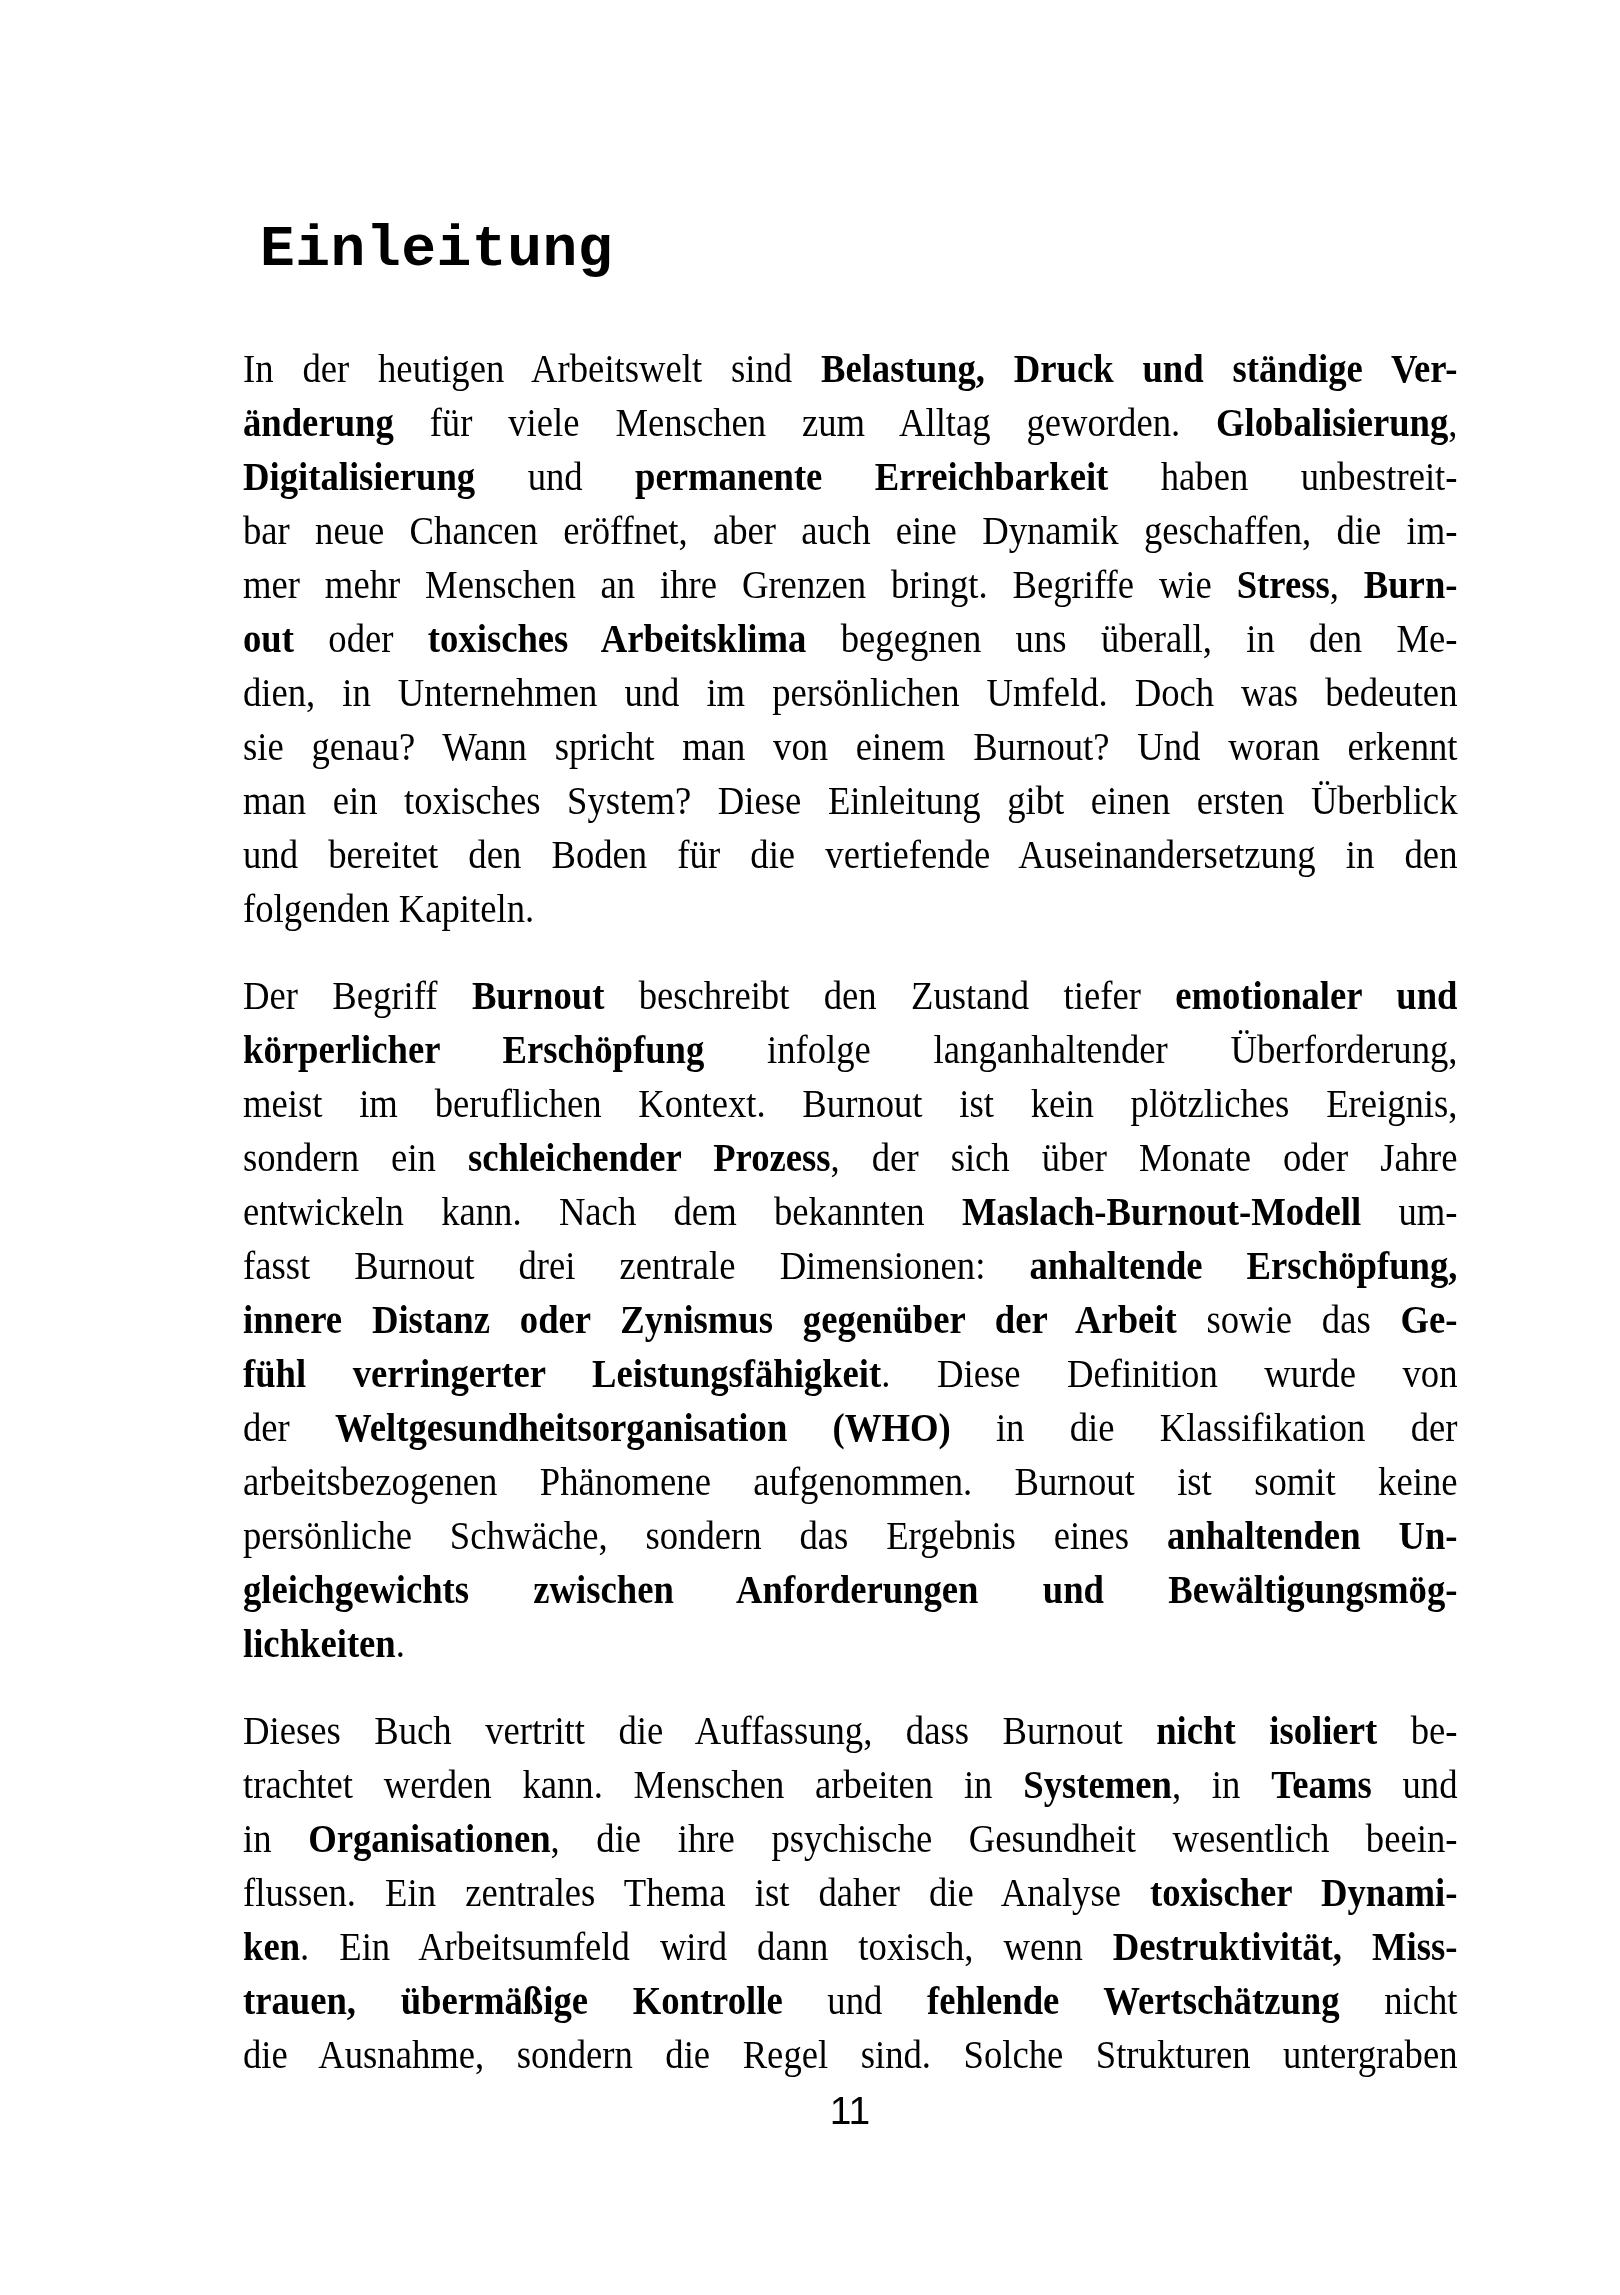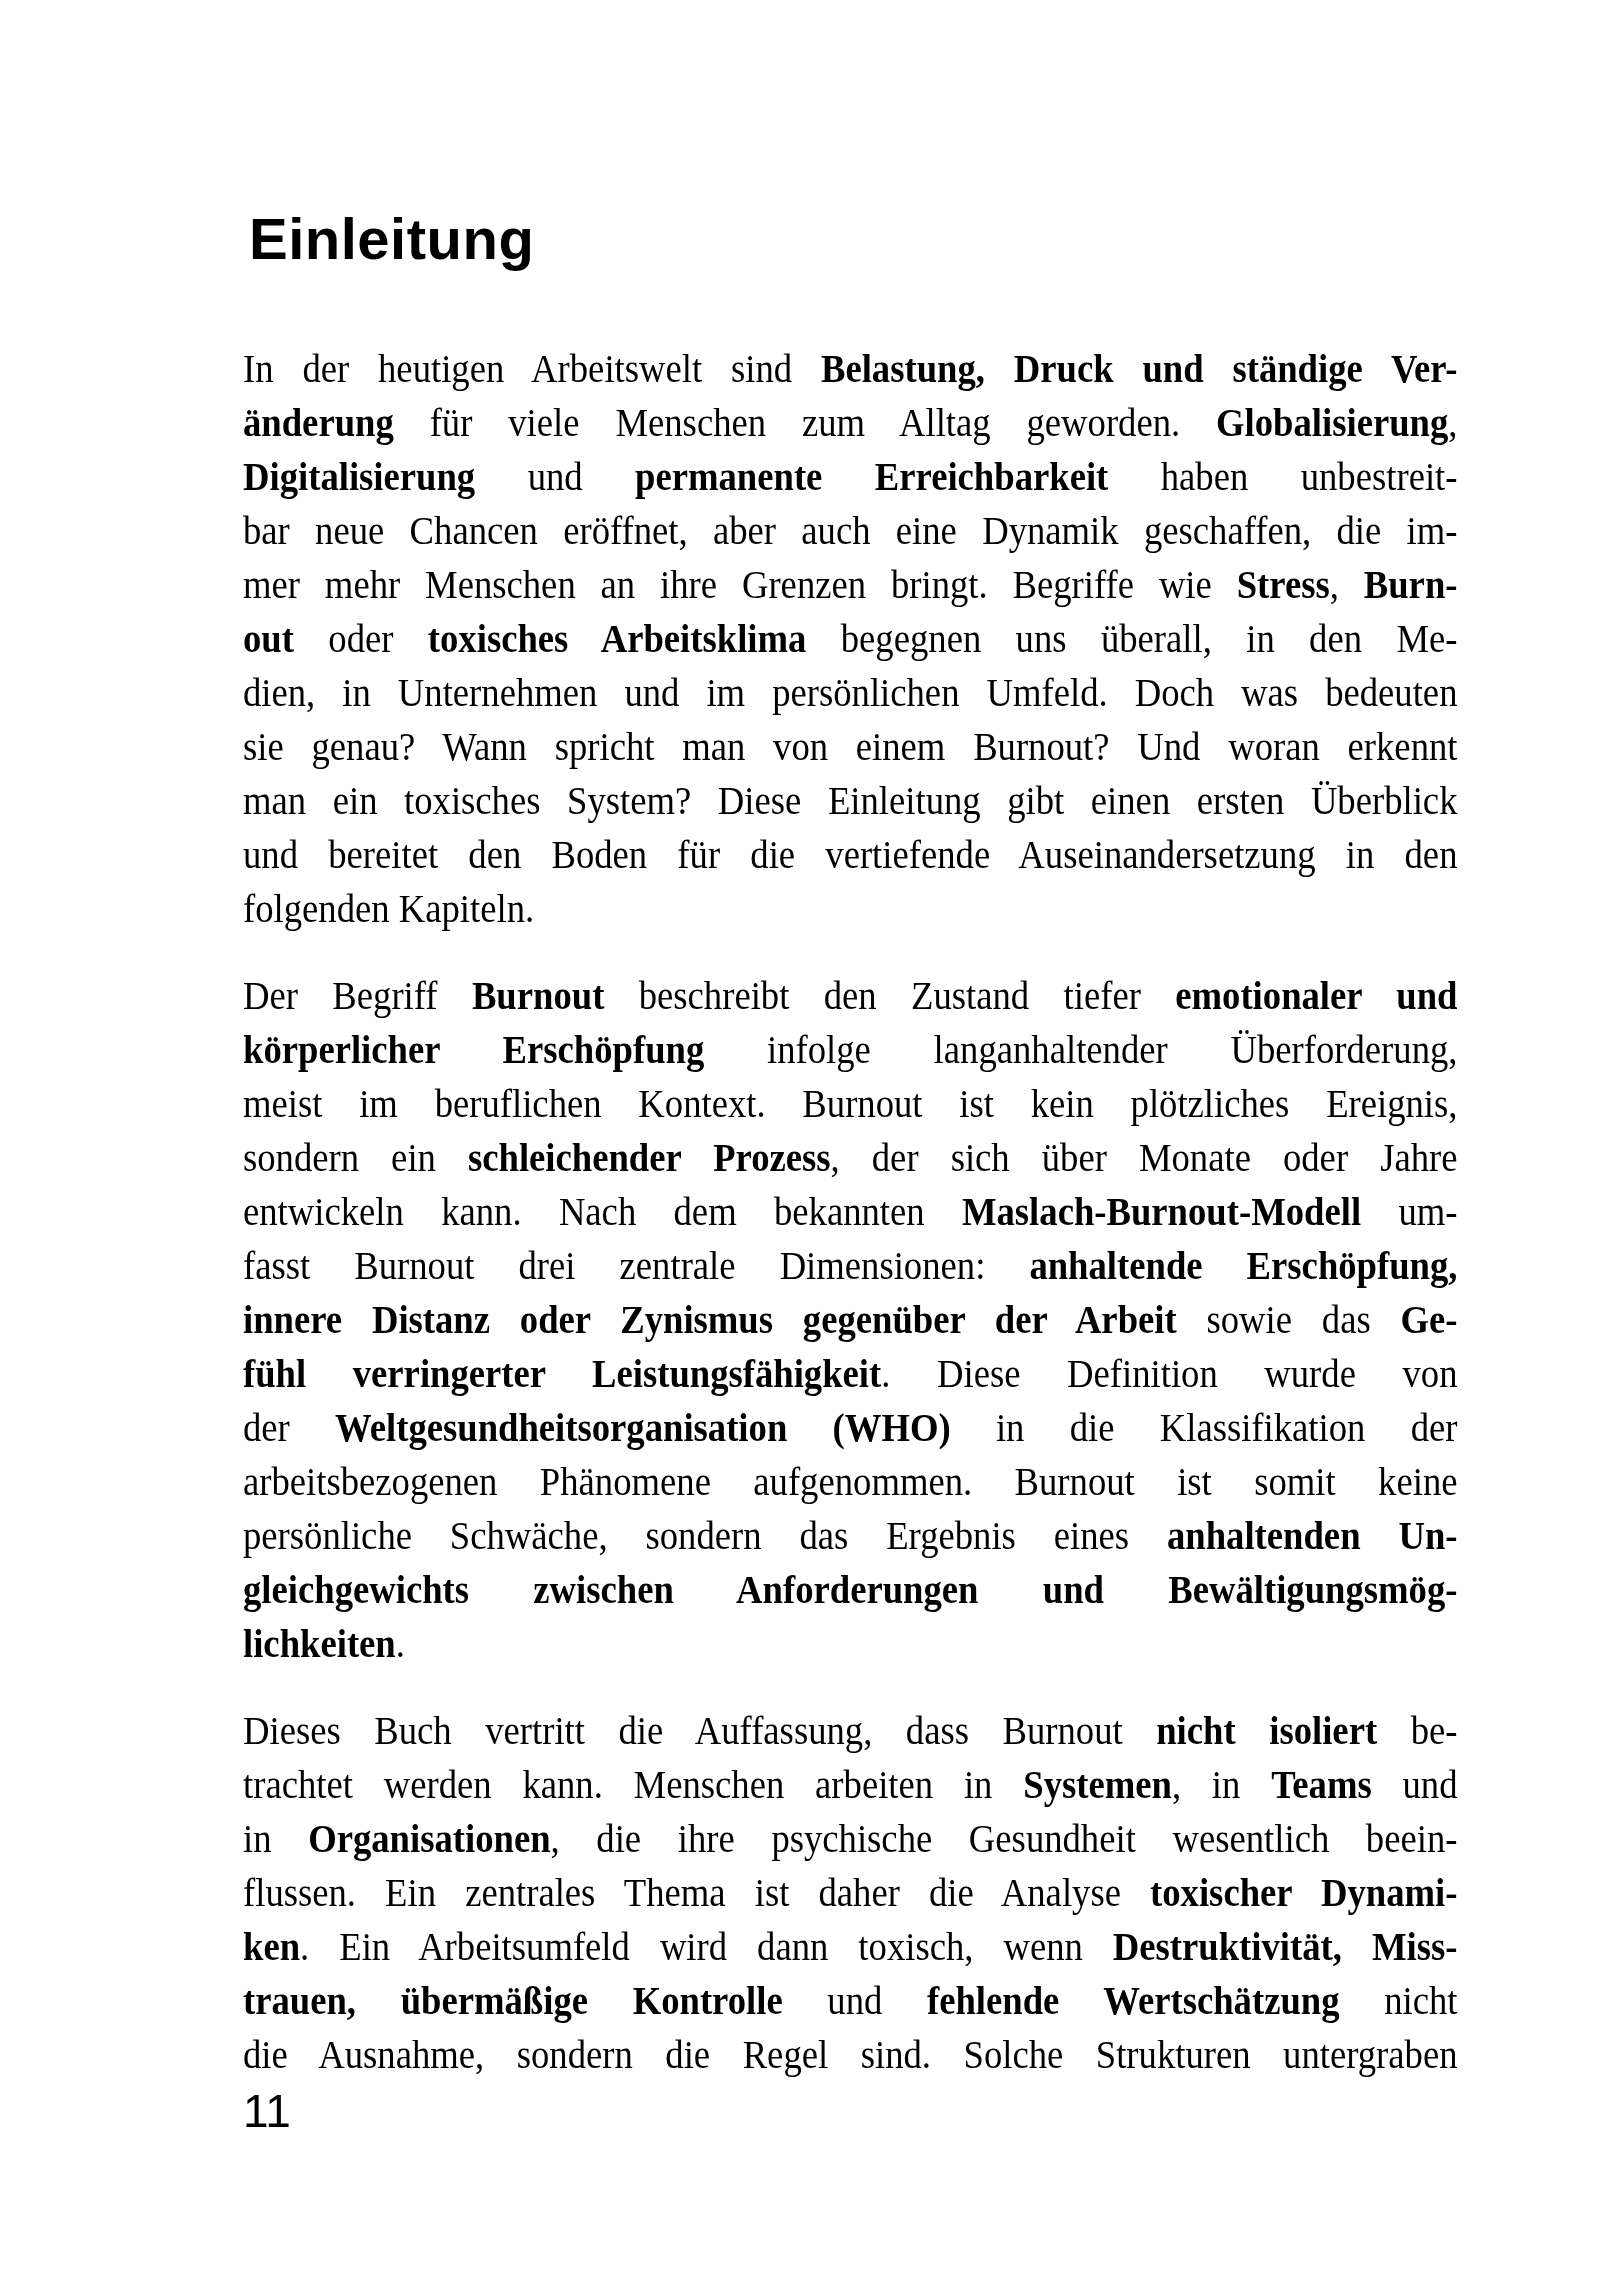--- a/index.html
+++ b/index.html
@@ -21,29 +21,29 @@
     font-size:39px;line-height:54px;
   }
   .paragraph{margin:0 0 33px 0}
   .line{width:100%}
   .line.justify{text-align:justify;text-align-last:justify;text-justify:inter-word}
   .line.left{text-align:left;text-align-last:left}
   .run{font-weight:400}
   .run.b{font-weight:700}
   .page-number{
     position:absolute;left:243px;top:2088px;width:1214px;
-    text-align:left;
+    text-align:center;
     font-family:"Liberation Sans",sans-serif;
-    font-size:46px;line-height:46px;
+    font-size:39px;line-height:46px;
   }
 </style>
 </head>
 <body>
 
-<h1 class="page-title" style="margin:6px;font-size:58px;">Einleitung</h1>
+<h1 class="page-title" style="margin:17px;font-size:58px;font-family:Liberation Mono, monospace;">Einleitung</h1>
 
 <div class="body-text">
     <div class="paragraph">
       <div class="line justify"><span class="run">In der heutigen Arbeitswelt sind </span><span class="run b">Belastung, Druck und ständige Ver-</span></div>
       <div class="line justify"><span class="run b">änderung</span><span class="run"> für viele Menschen zum Alltag geworden. </span><span class="run b">Globalisierung</span><span class="run">,</span></div>
       <div class="line justify"><span class="run b">Digitalisierung</span><span class="run"> und </span><span class="run b">permanente Erreichbarkeit</span><span class="run"> haben unbestreit-</span></div>
       <div class="line justify"><span class="run">bar neue Chancen eröffnet, aber auch eine Dynamik geschaffen, die im-</span></div>
       <div class="line justify"><span class="run">mer mehr Menschen an ihre Grenzen bringt. Begriffe wie </span><span class="run b">Stress</span><span class="run">, </span><span class="run b">Burn-</span></div>
       <div class="line justify"><span class="run b">out</span><span class="run"> oder </span><span class="run b">toxisches Arbeitsklima</span><span class="run"> begegnen uns überall, in den Me-</span></div>
       <div class="line justify"><span class="run">dien, in Unternehmen und im persönlichen Umfeld. Doch was bedeuten</span></div>

